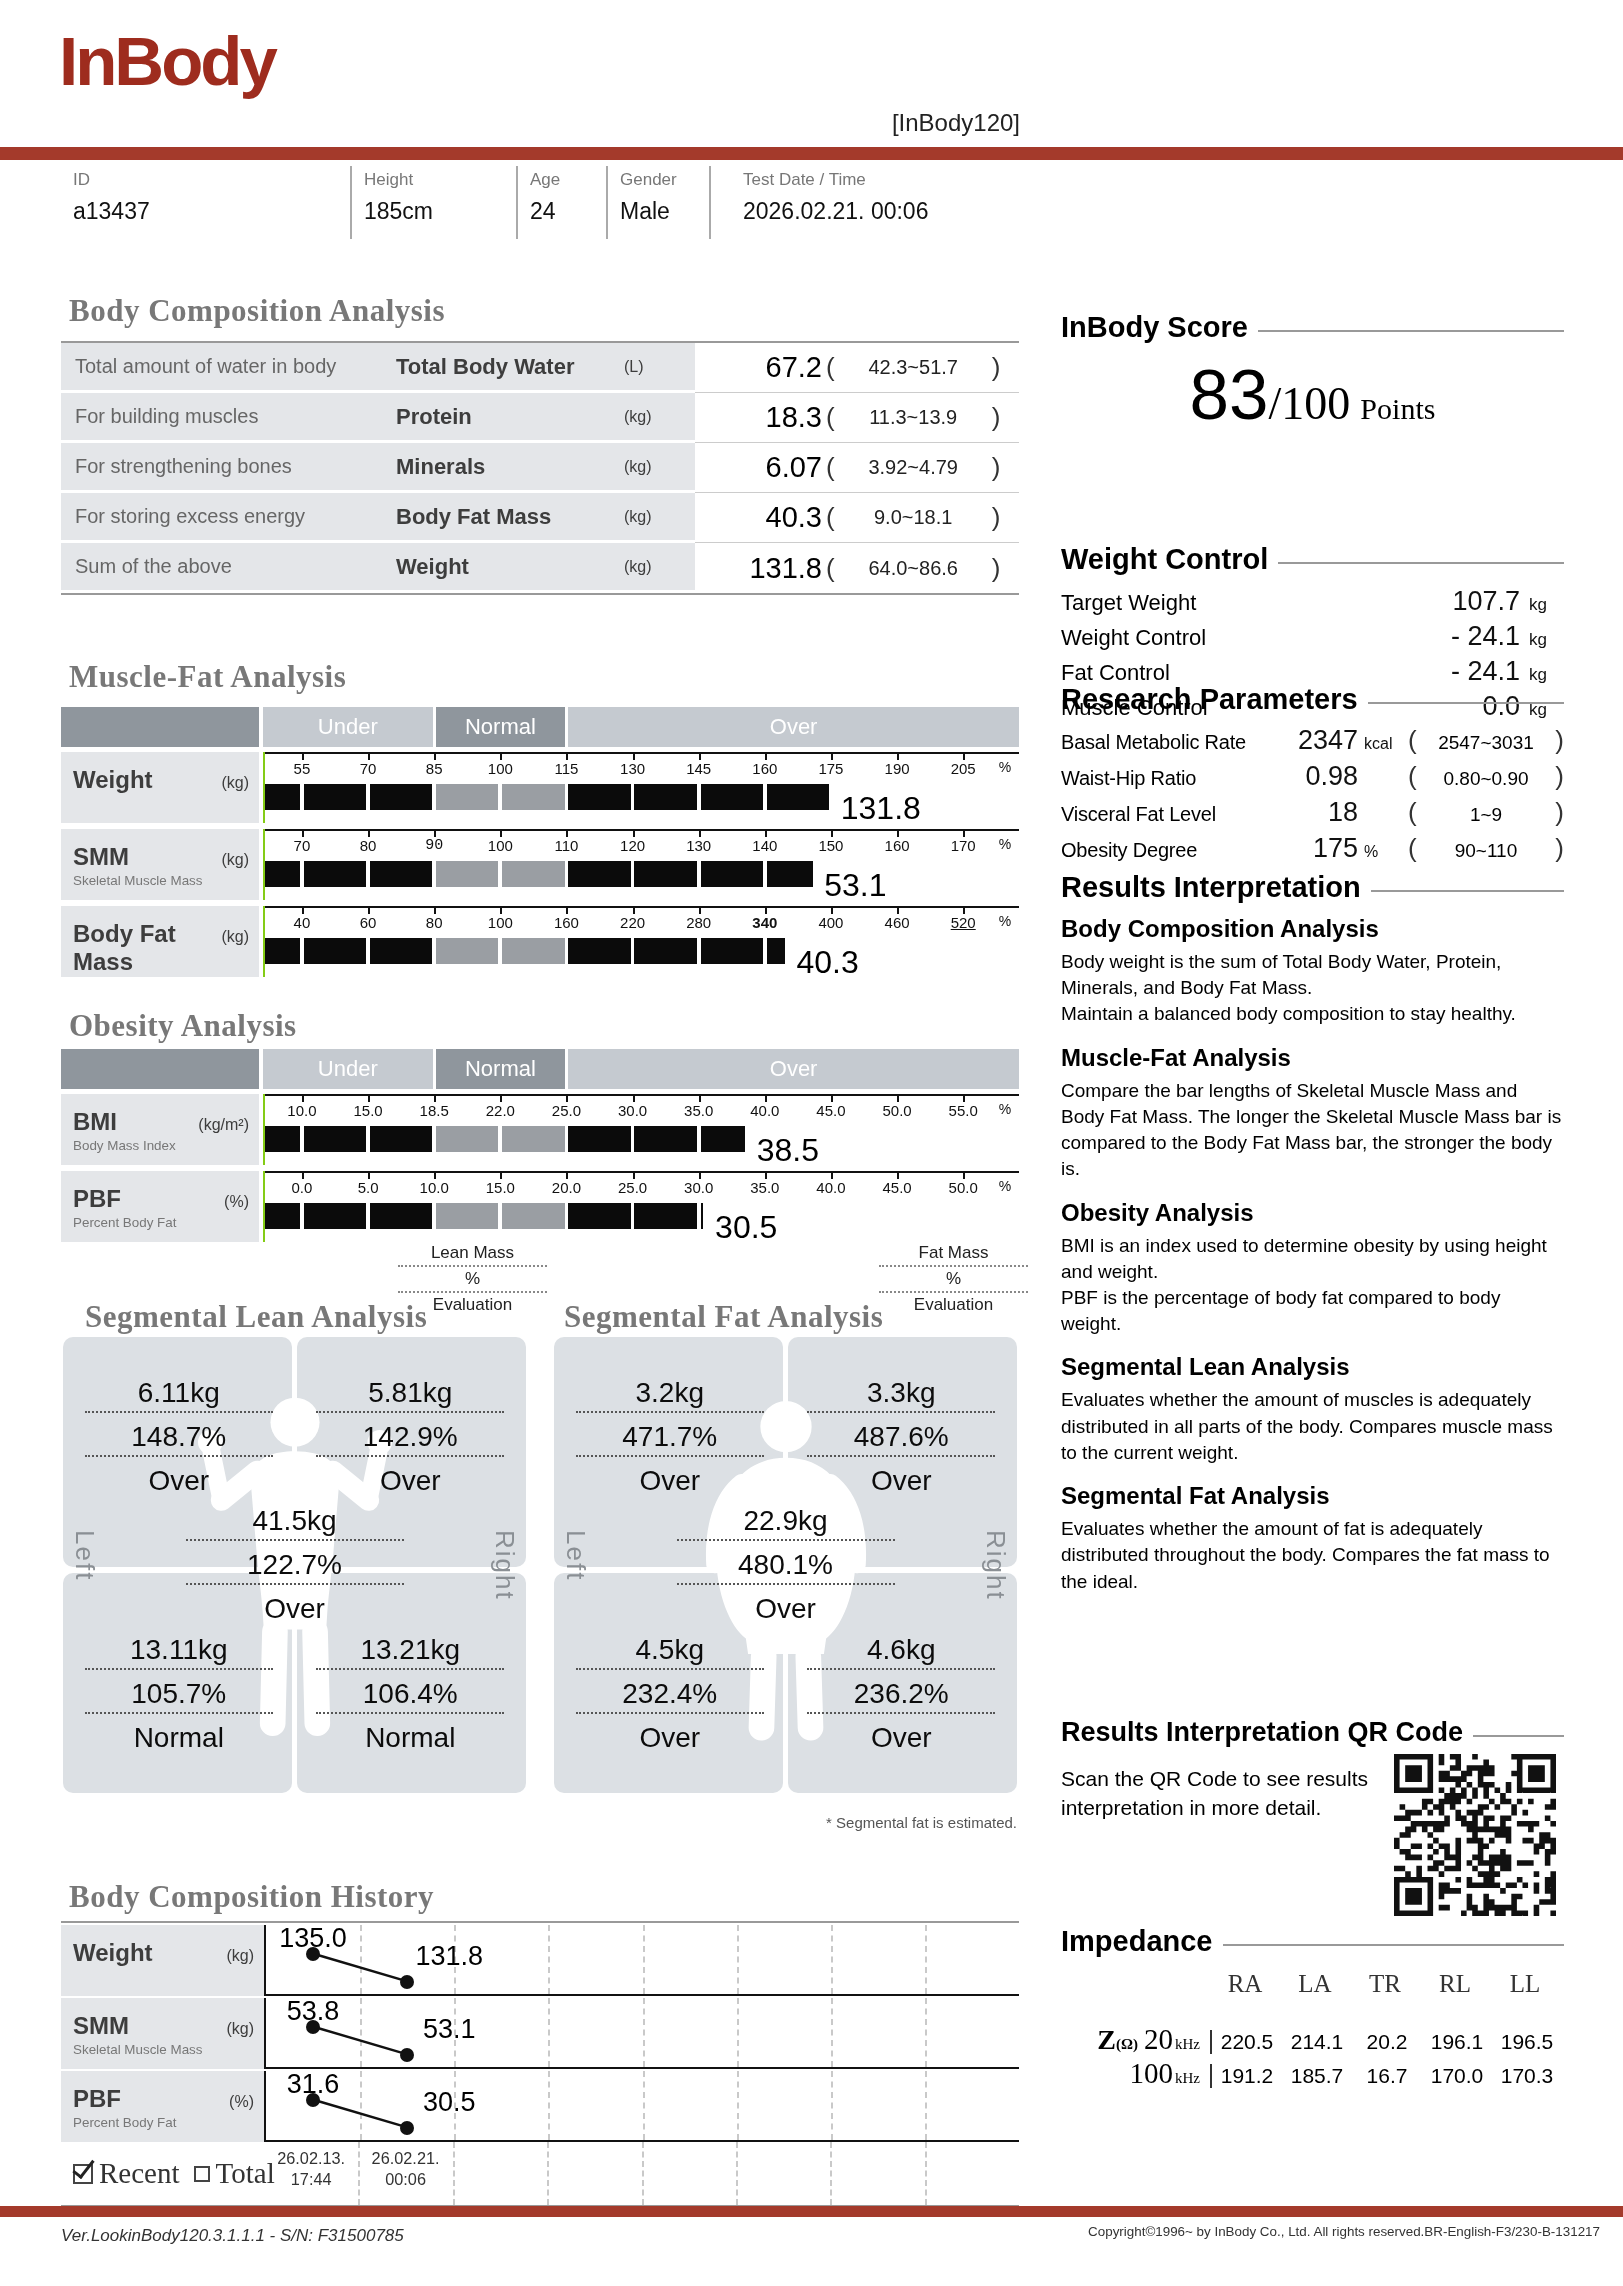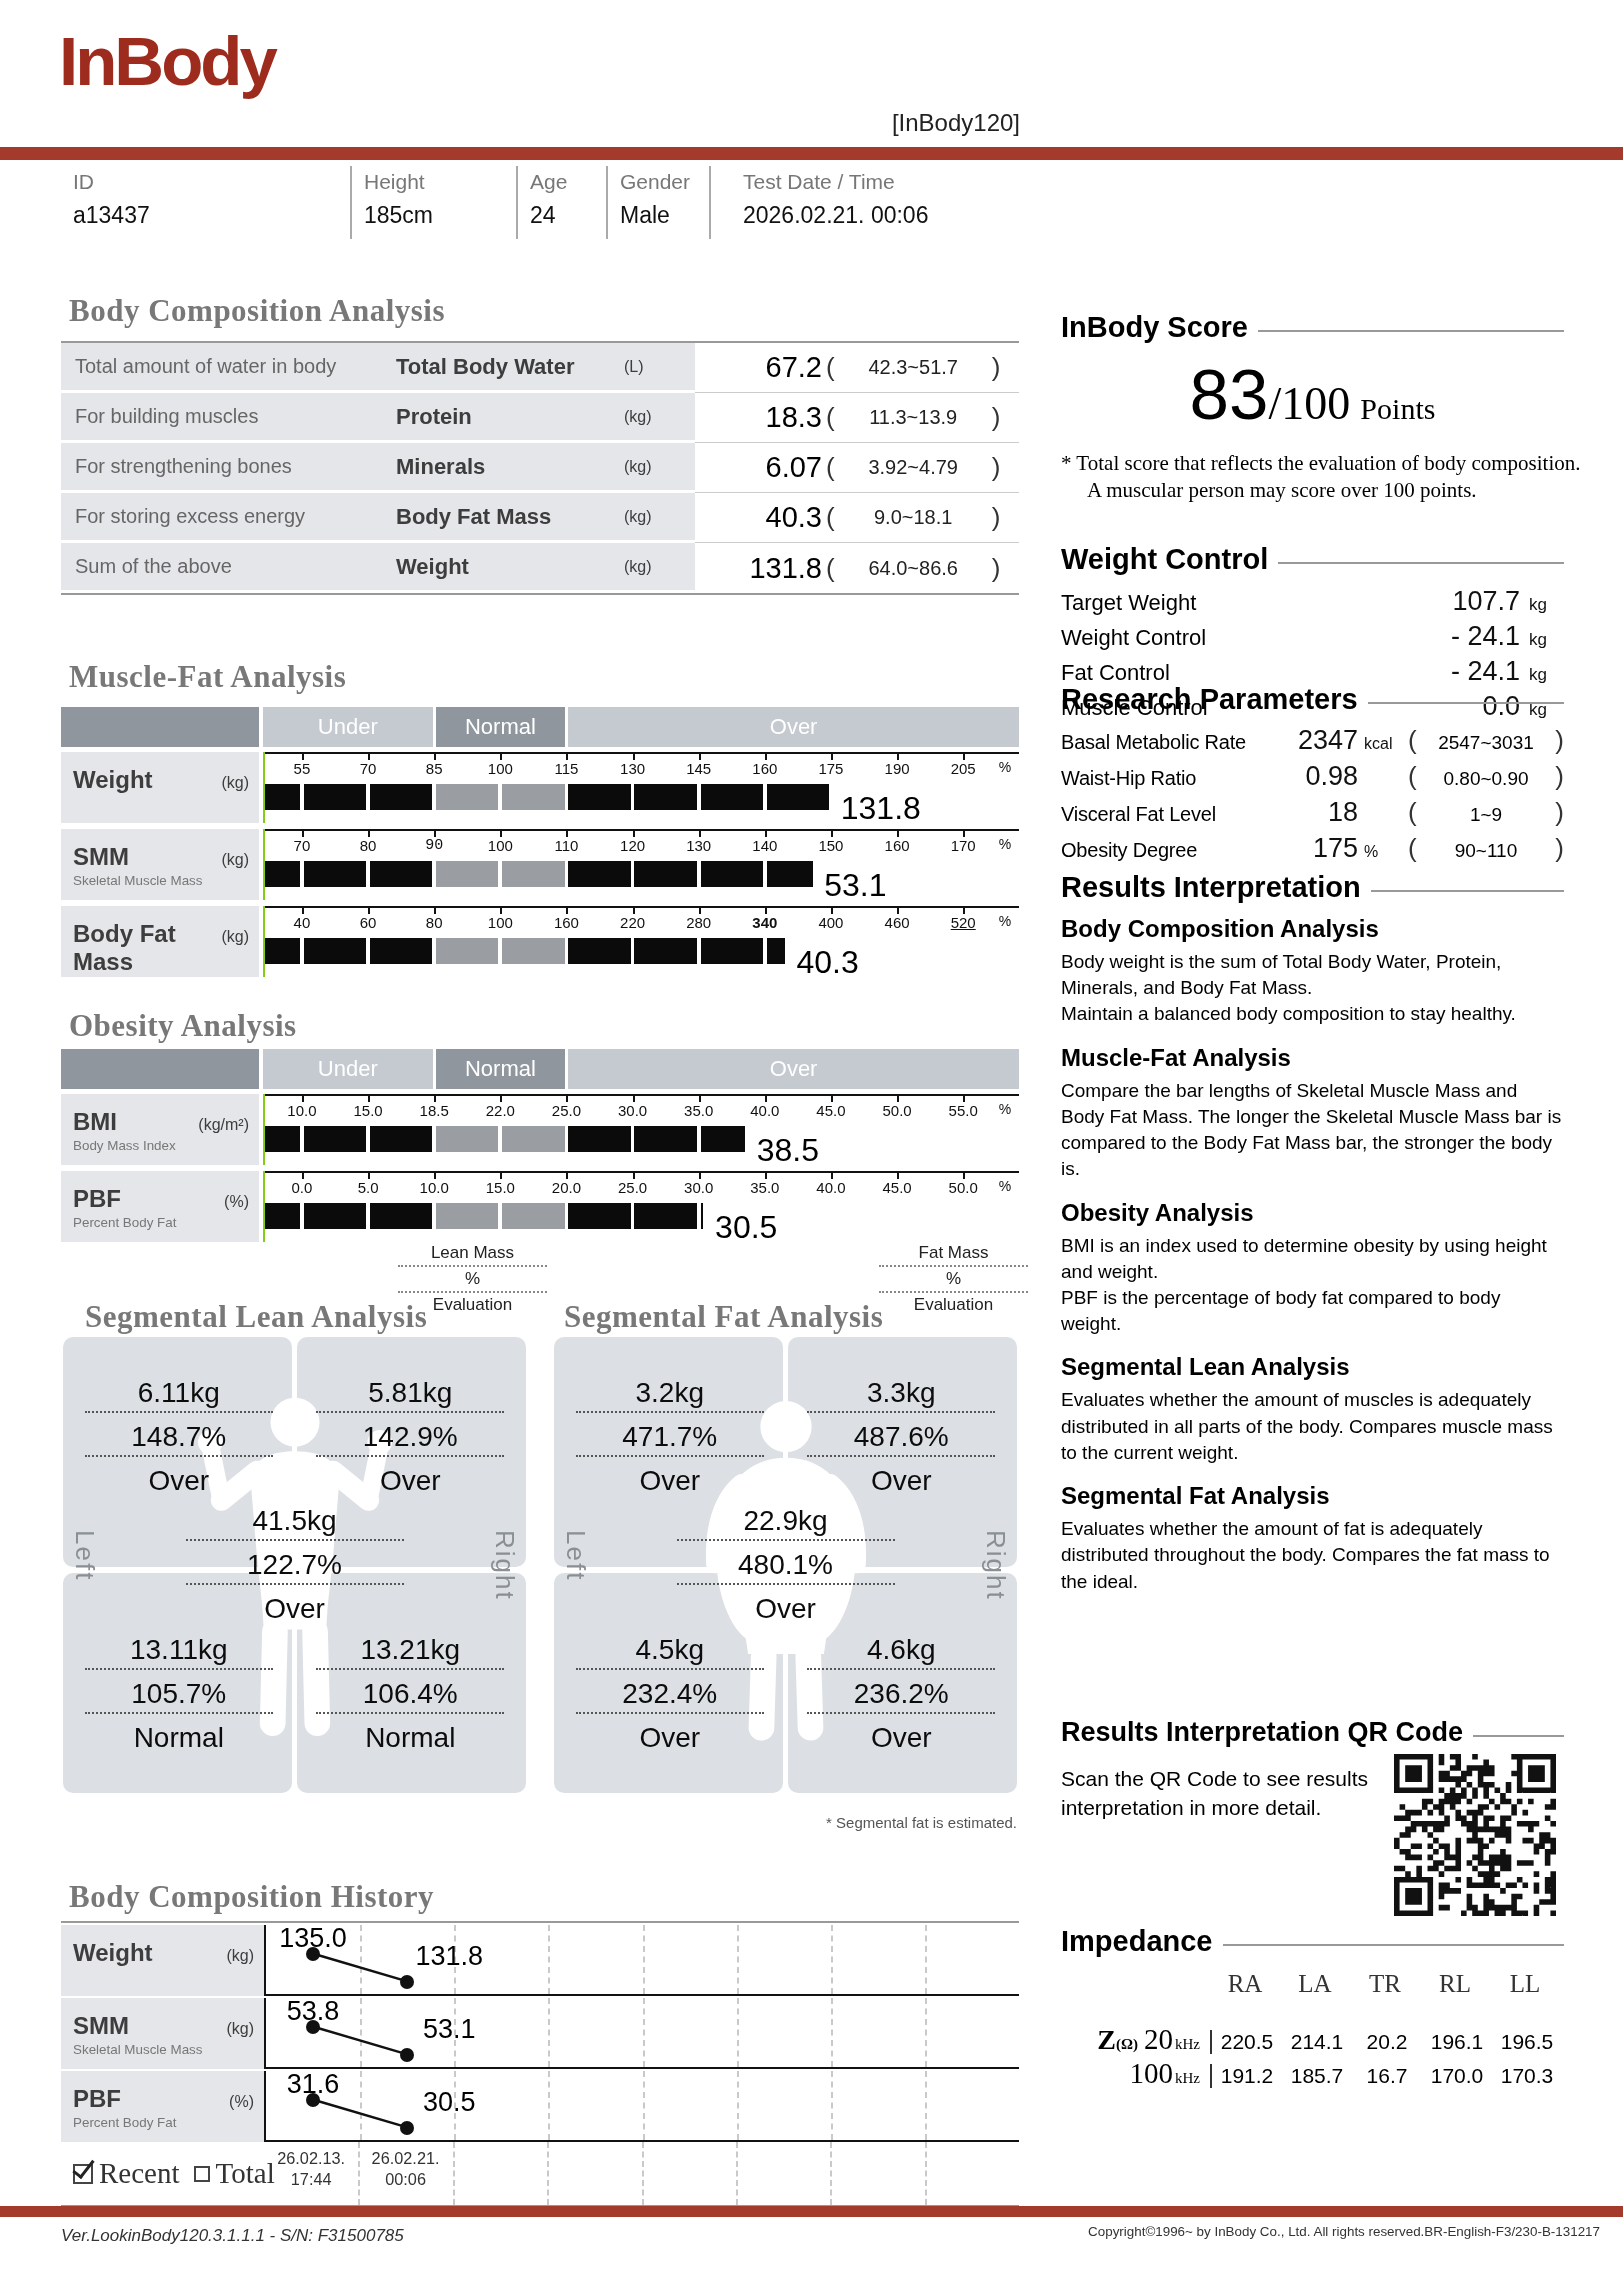--- a/index.html
+++ b/index.html
@@ -12,21 +12,21 @@
          font-size:24px;color:#222;}
   .redbar{position:absolute;left:0;top:147px;width:1624px;height:13px;background:#A43A2B;}
   .id-row{position:absolute;left:61px;top:166px;width:960px;height:73px;display:flex;}
   .id-field{padding:4px 0 0 12px;box-sizing:border-box;}
   .id-field + .id-field{border-left:2px solid #aaa;}
   .id-field:nth-child(1){width:289px;}
   .id-field:nth-child(2){width:166px;}
   .id-field:nth-child(3){width:90px;}
   .id-field:nth-child(4){width:103px;}
   .id-field:nth-child(5){flex:1;padding-left:32px;}
-  .id-label{font-size:21px;color:#777;margin-bottom:8px;}
+  .id-label{font-size:17px;color:#777;margin-bottom:8px;}
   .id-value{font-size:23px;color:#111;}
   
   .lsec-h{position:absolute;font-family:"Liberation Serif",serif;font-weight:bold;
           font-size:31px;color:#787878;letter-spacing:0.5px;}
   
   .bca{position:absolute;left:61px;top:341px;width:958px;border-top:2px solid #999;
        border-bottom:2px solid #999;}
   .bca-row{display:flex;height:50px;}
   .bca-left{width:634px;display:flex;align-items:center;background:#E4E6E9;
             border-bottom:3px solid #fff;box-sizing:border-box;}
@@ -723,21 +723,20 @@
 
   <div class="rblk r-head" style="top:311px;">
     <span class="txt">InBody Score</span>
       <span class="rule"></span>
   </div>
   <div class="rblk score-val" style="top:354px;">
     <span class="score-num">83</span>
     <span class="score-denom">/100</span>
     <span class="score-pts">Points</span>
   </div>
-  <div class="rblk score-note" style="top:450px;">* Total score that reflects the evaluation of body composition. A muscular person may score over 100 points.</div>
 
   <div class="rblk r-head" style="top:543px;">
     <span class="txt">Weight Control</span>
       <span class="rule"></span>
   </div>
   <div class="rblk" id="wc-rows" style="top:586px;">
       <div class="wc-row">
         <div class="wc-label">Target Weight</div>
         <div class="wc-val">107.7</div>
         <div class="wc-unit">kg</div>

